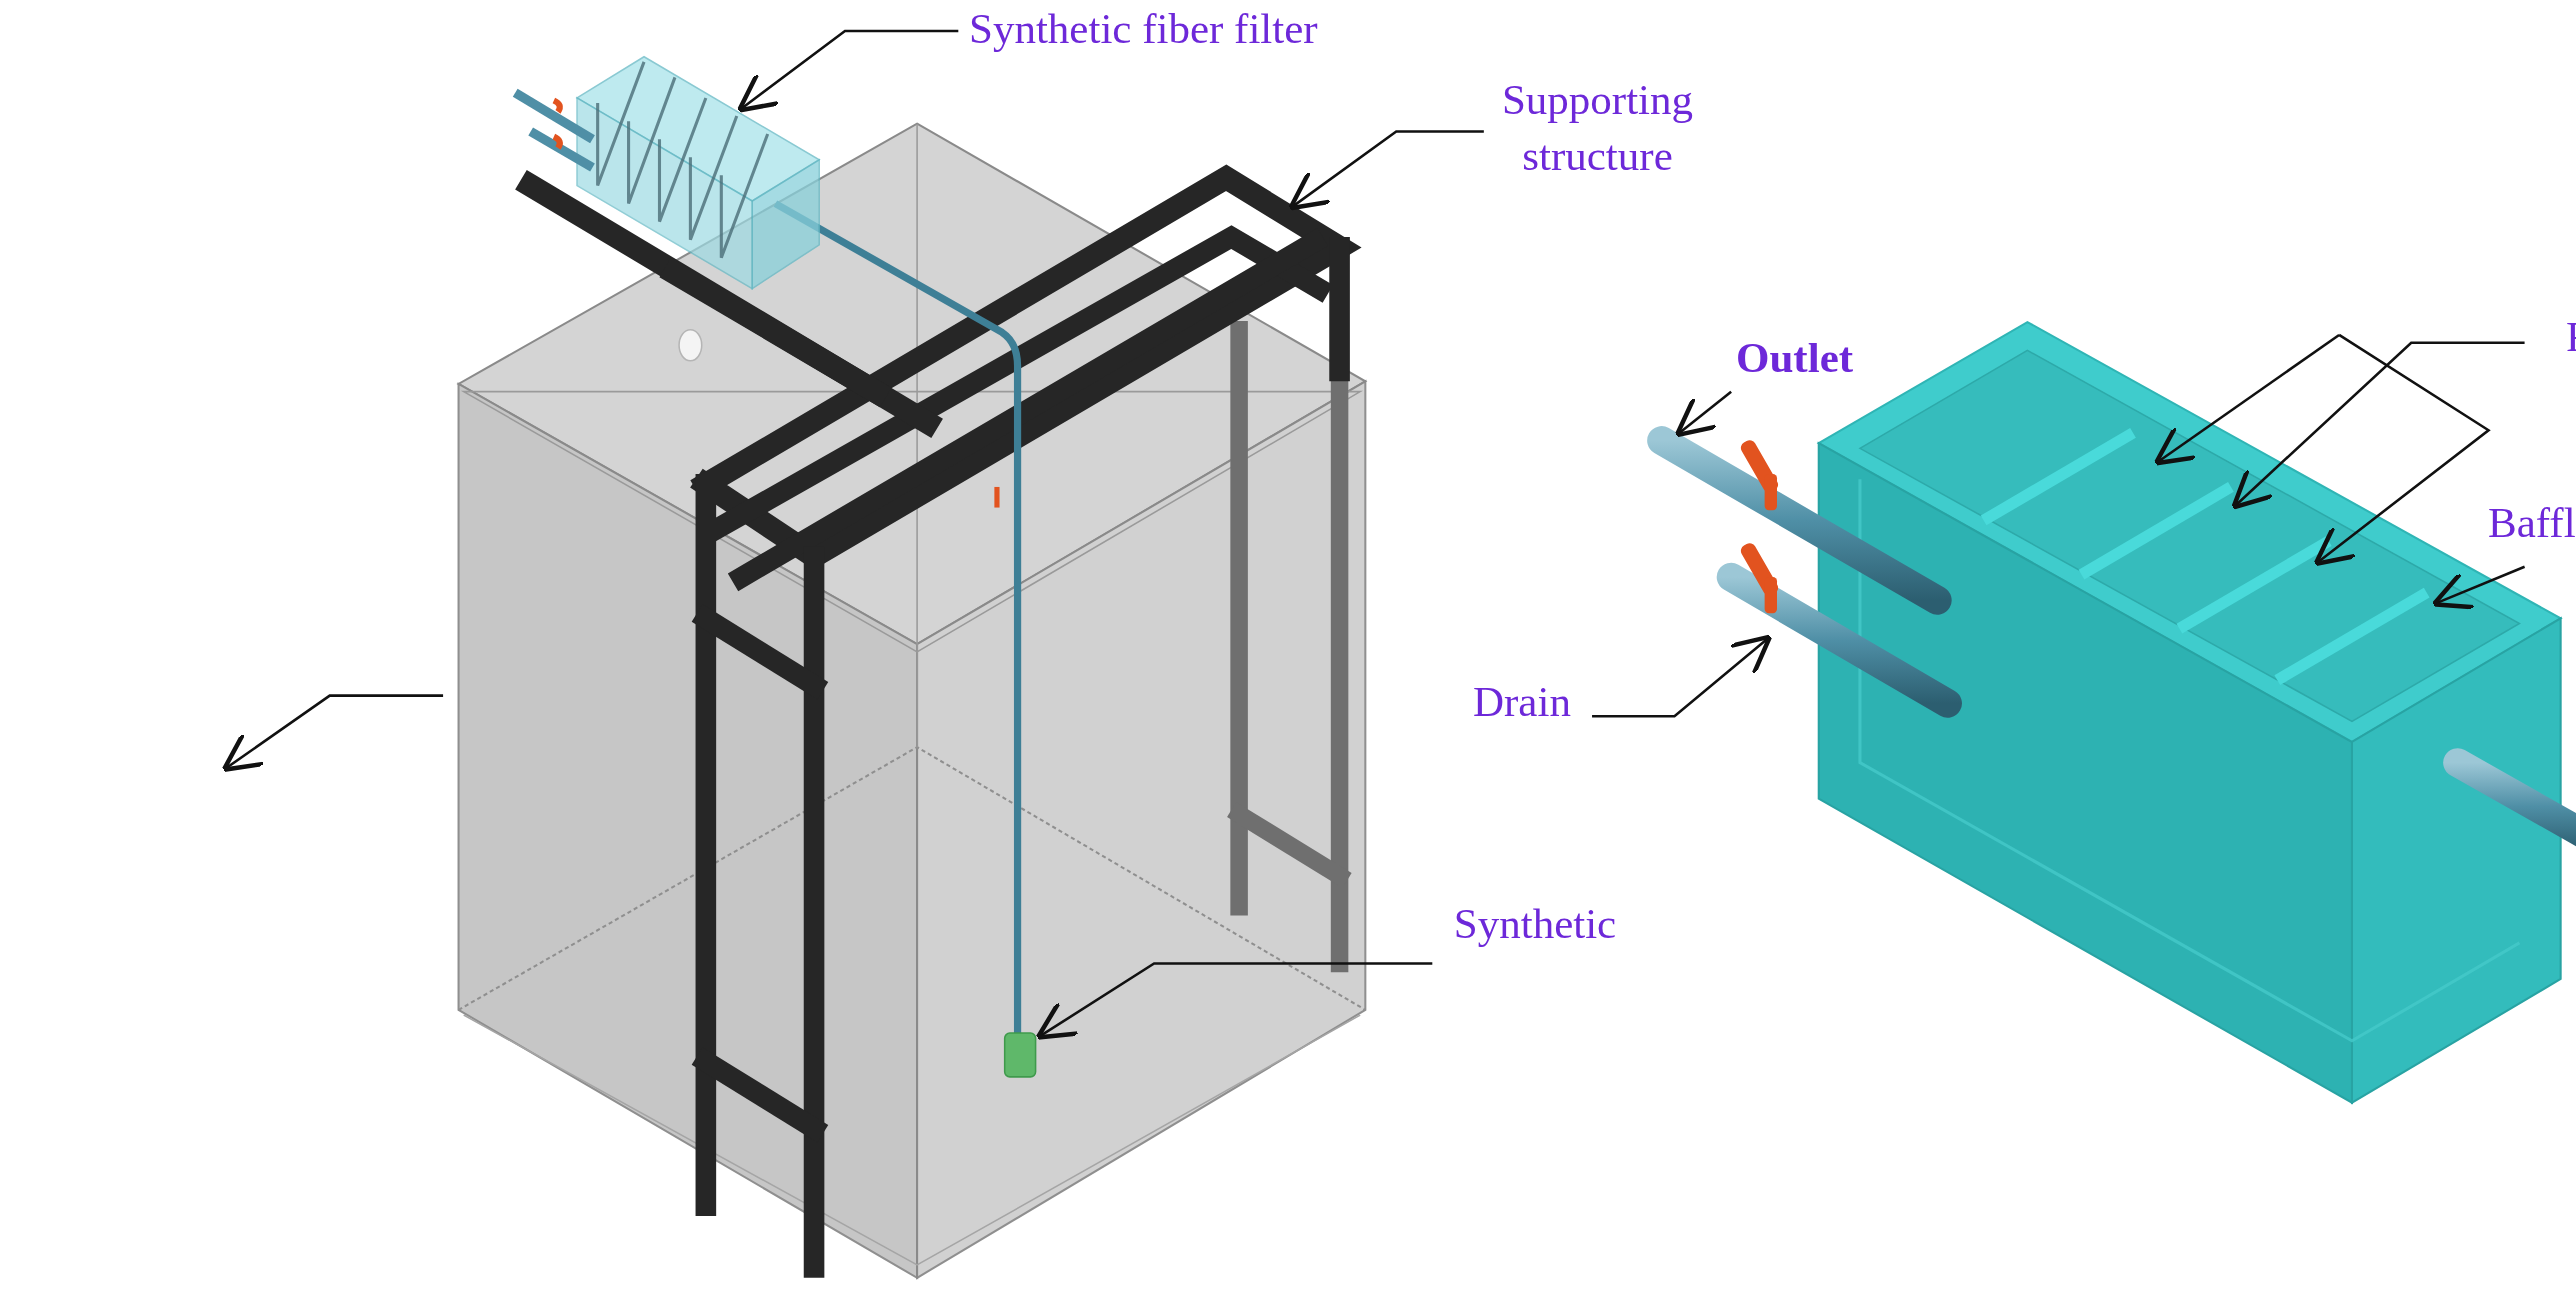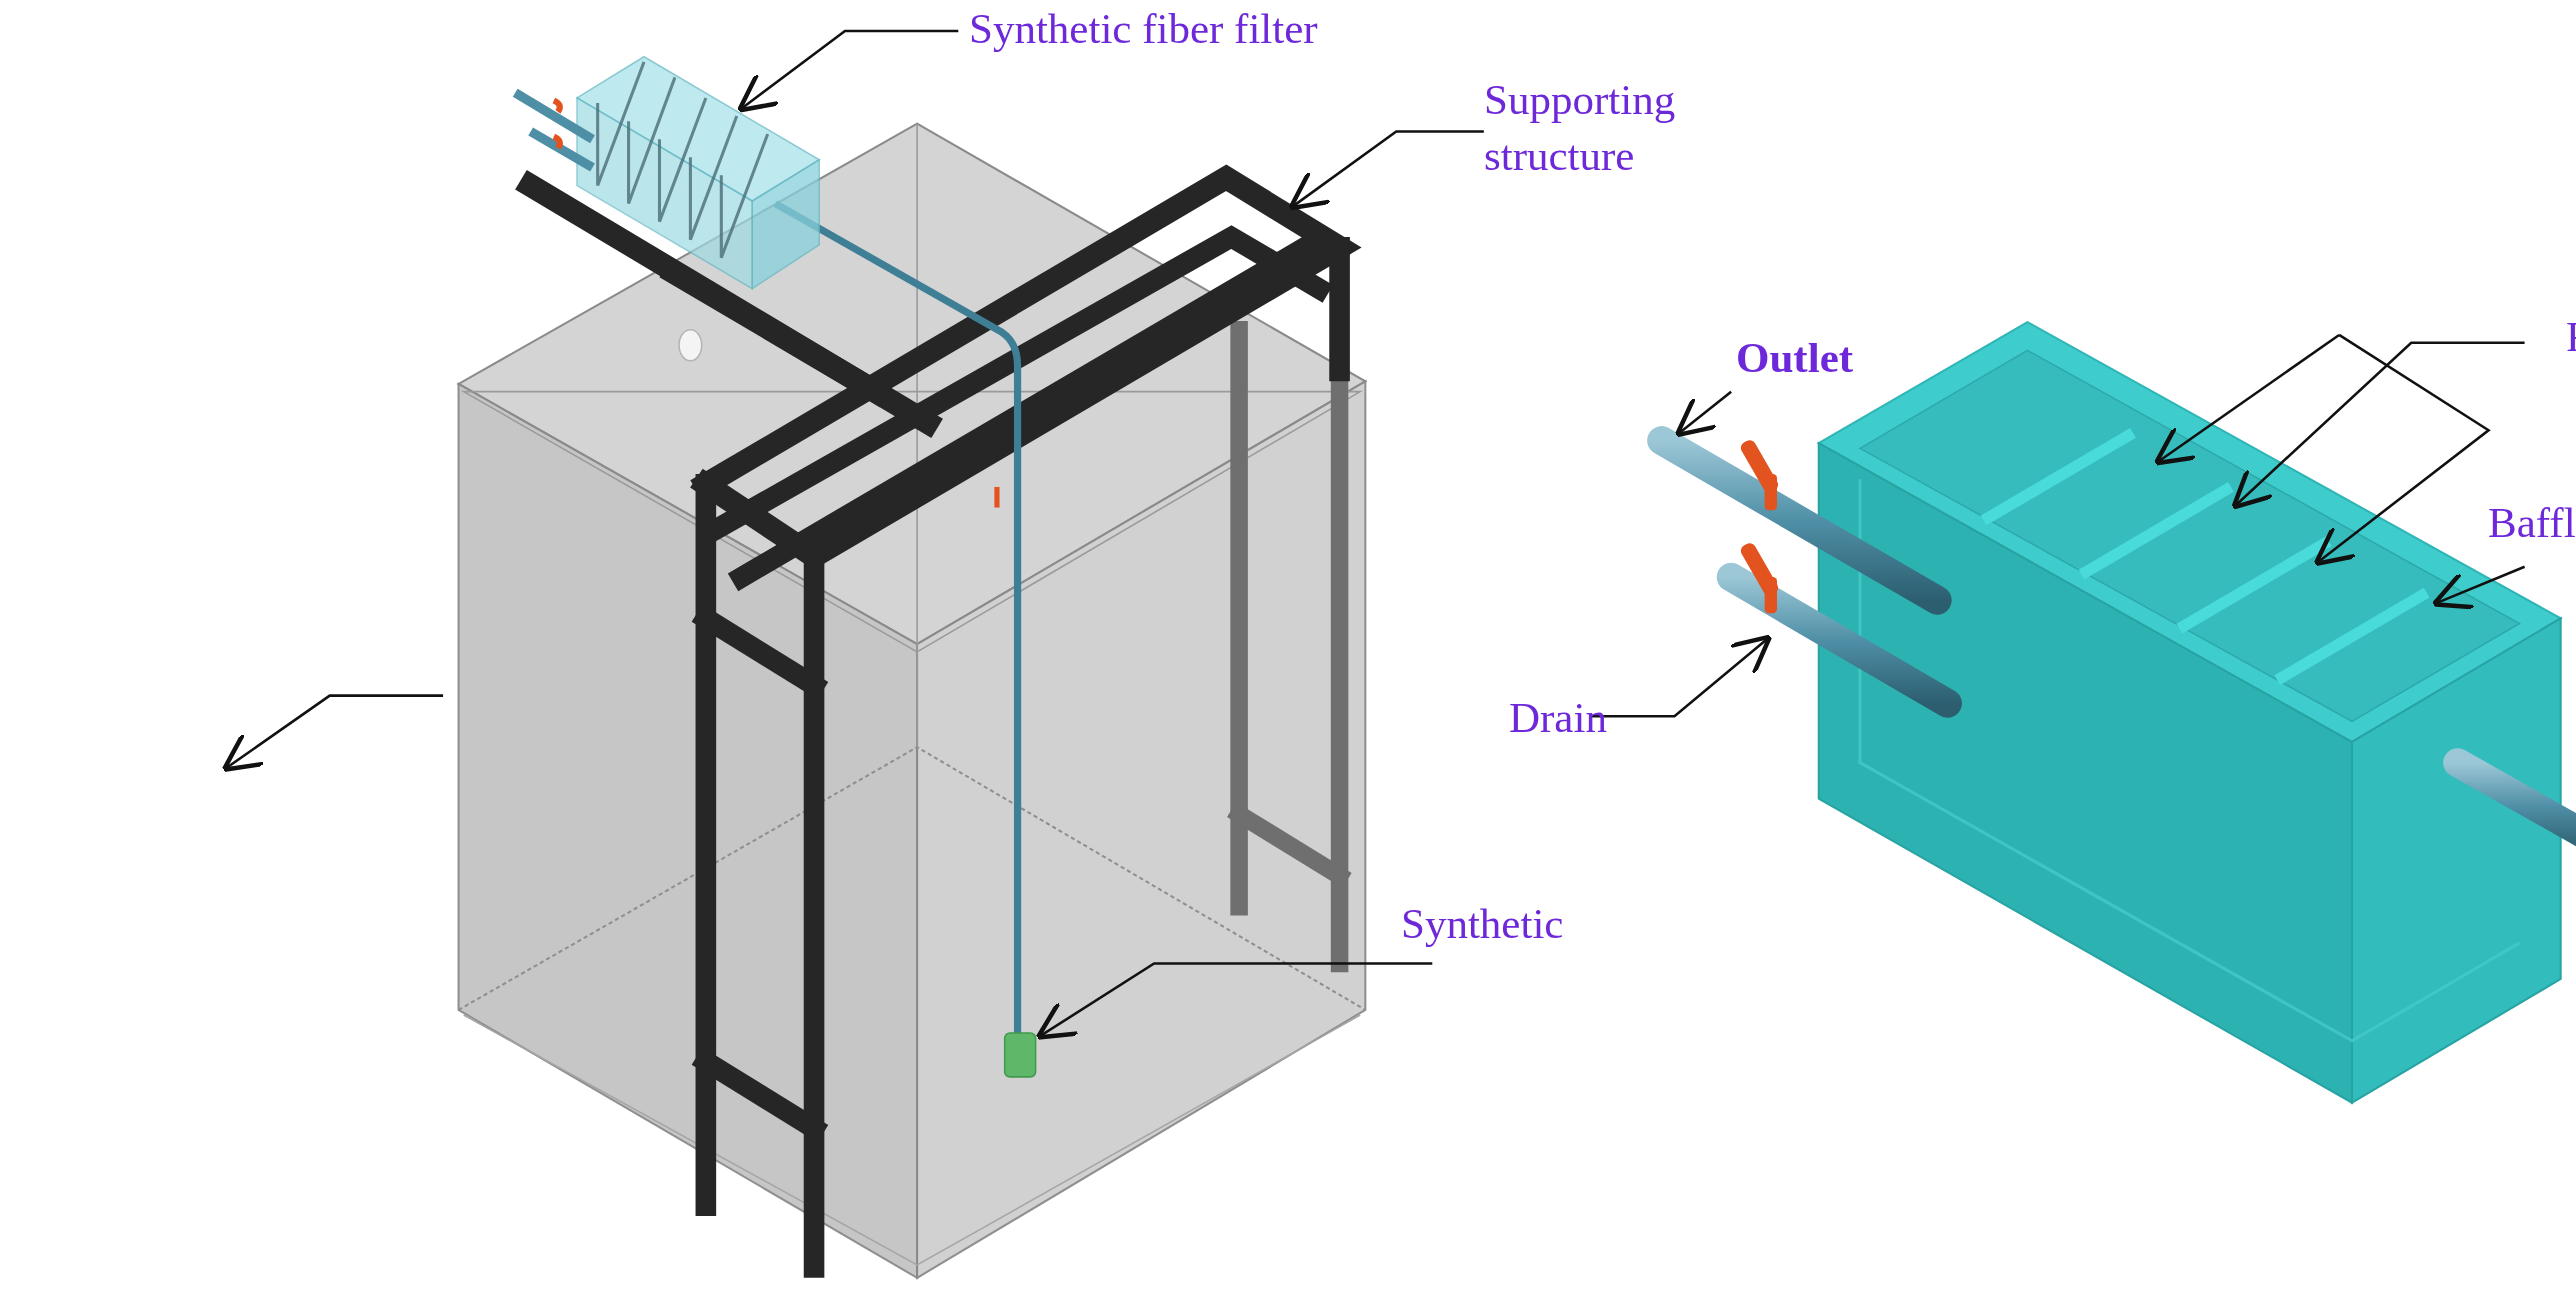--- a/index.html
+++ b/index.html
@@ -1,19 +1,19 @@
 <!DOCTYPE html>
 <html style="font-size:8.2px"><head>
 <meta charset="utf-8">
 <style>
   html, body { margin:0; padding:0; background:#ffffff; }
   #stage { position:relative; width:2877px; height:1299px; overflow:hidden; background:#ffffff; }
   svg#fig { position:absolute; left:0; top:0; }
   .lbl { position:absolute; font-family:"Liberation Serif", serif; font-size:43px; color:#6d28d9; line-height:1.3; white-space:nowrap; }
-  .center { text-align:left; }
+  .center { text-align:center; }
 </style>
 </head>
 <body>
 
 <div id="stage">
 <svg id="fig" width="2877" height="1299" viewBox="0 0 5584 2521">
   <defs>
     <marker id="arr" viewBox="0 0 20 20" refX="18" refY="10" markerWidth="70" markerHeight="70" markerUnits="userSpaceOnUse" orient="auto">
       <path d="M0,0 L20,10 L0,20" fill="none" stroke="#111" stroke-width="2.5"></path>
     </marker>
@@ -153,18 +153,18 @@
   <div>Supporting</div>
   <div>structure</div>
 </div>
 
 
 <div class="lbl center" style="left:1401px; top:896px; width:268px;">
   <div>Synthetic</div>
 </div>
 
 <div class="lbl" style="left:1736px; top:330px;font-weight:bold;">Outlet</div>
-<div class="lbl" style="left:1473px; top:690px;margin-left:36px;">Drain</div>
+<div class="lbl" style="left:1473px; top:674px;">Drain</div>
 <div class="lbl" style="left:2566px; top:309px;">Filter  chamber</div>
 <div class="lbl" style="left:2488px; top:495px;">Baffle</div>
 
 </div>
 
 
 </body></html>

